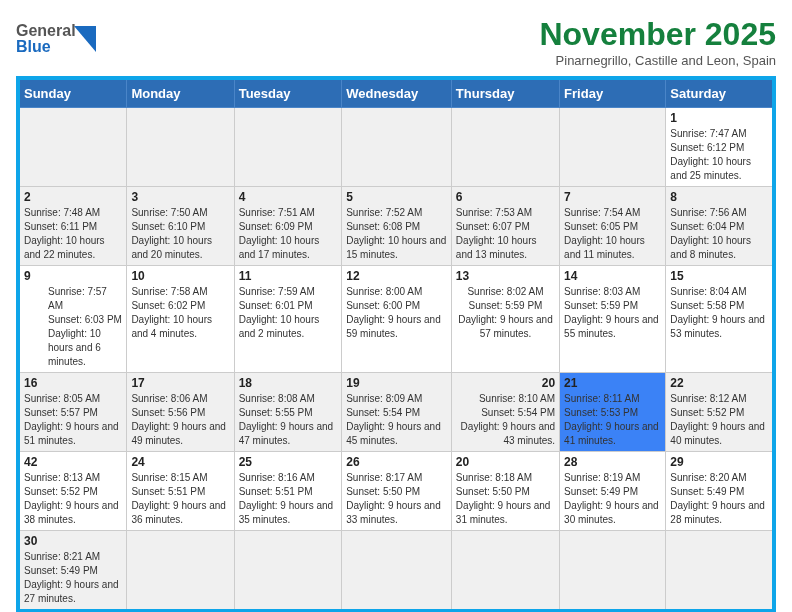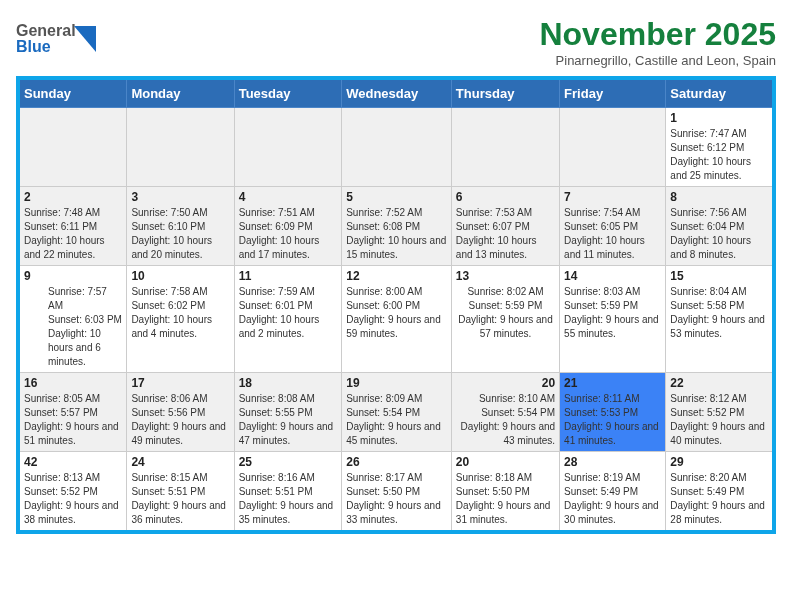--- a/index.html
+++ b/index.html
@@ -296,14 +296,28 @@
 Sunset: 5:49 PM
 Daylight: 9 hours and 30 minutes.</div>
         </td>
         <td>
           <div class="day-number">29</div>
           <div class="day-info" style="white-space: pre-line;">Sunrise: 8:20 AM
 Sunset: 5:49 PM
 Daylight: 9 hours and 28 minutes.</div>
         </td>
       </tr>
+      <tr>
+        <td style="background: rgb(240, 240, 240);">
+          <div class="day-number">30</div>
+          <div class="day-info" style="white-space: pre-line;">Sunrise: 8:21 AM
+Sunset: 5:49 PM
+Daylight: 9 hours and 27 minutes.</div>
+        </td>
+        <td class="empty"></td>
+        <td class="empty"></td>
+        <td class="empty"></td>
+        <td class="empty"></td>
+        <td class="empty"></td>
+        <td class="empty"></td>
+      </tr>
     </tbody>
 </table>
 
 </body></html>

